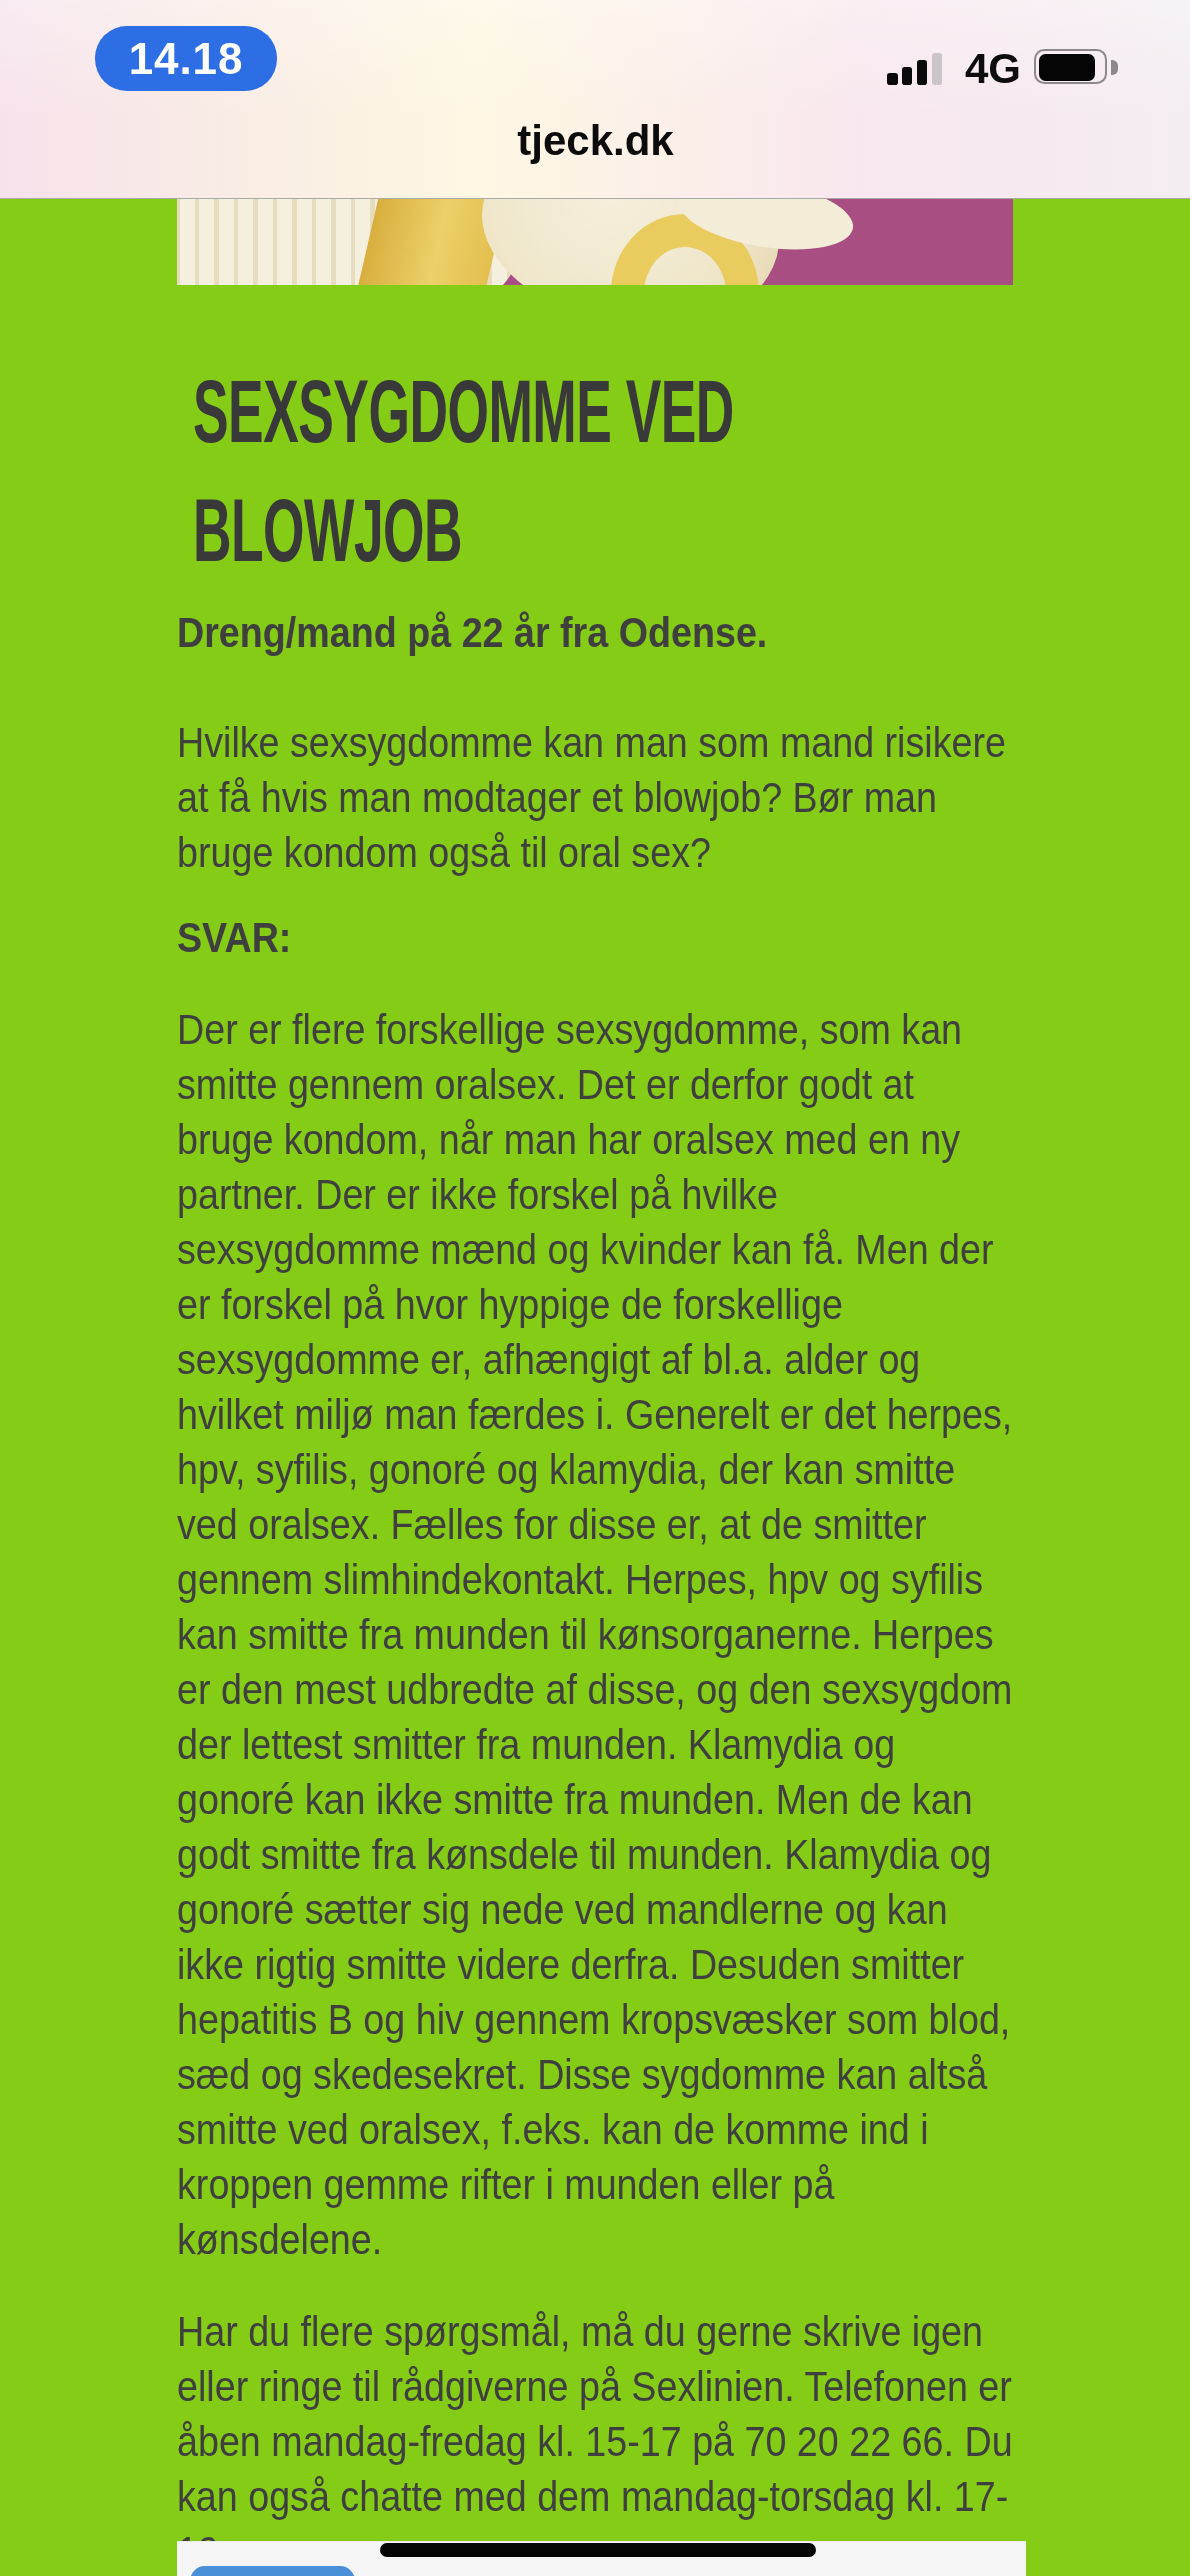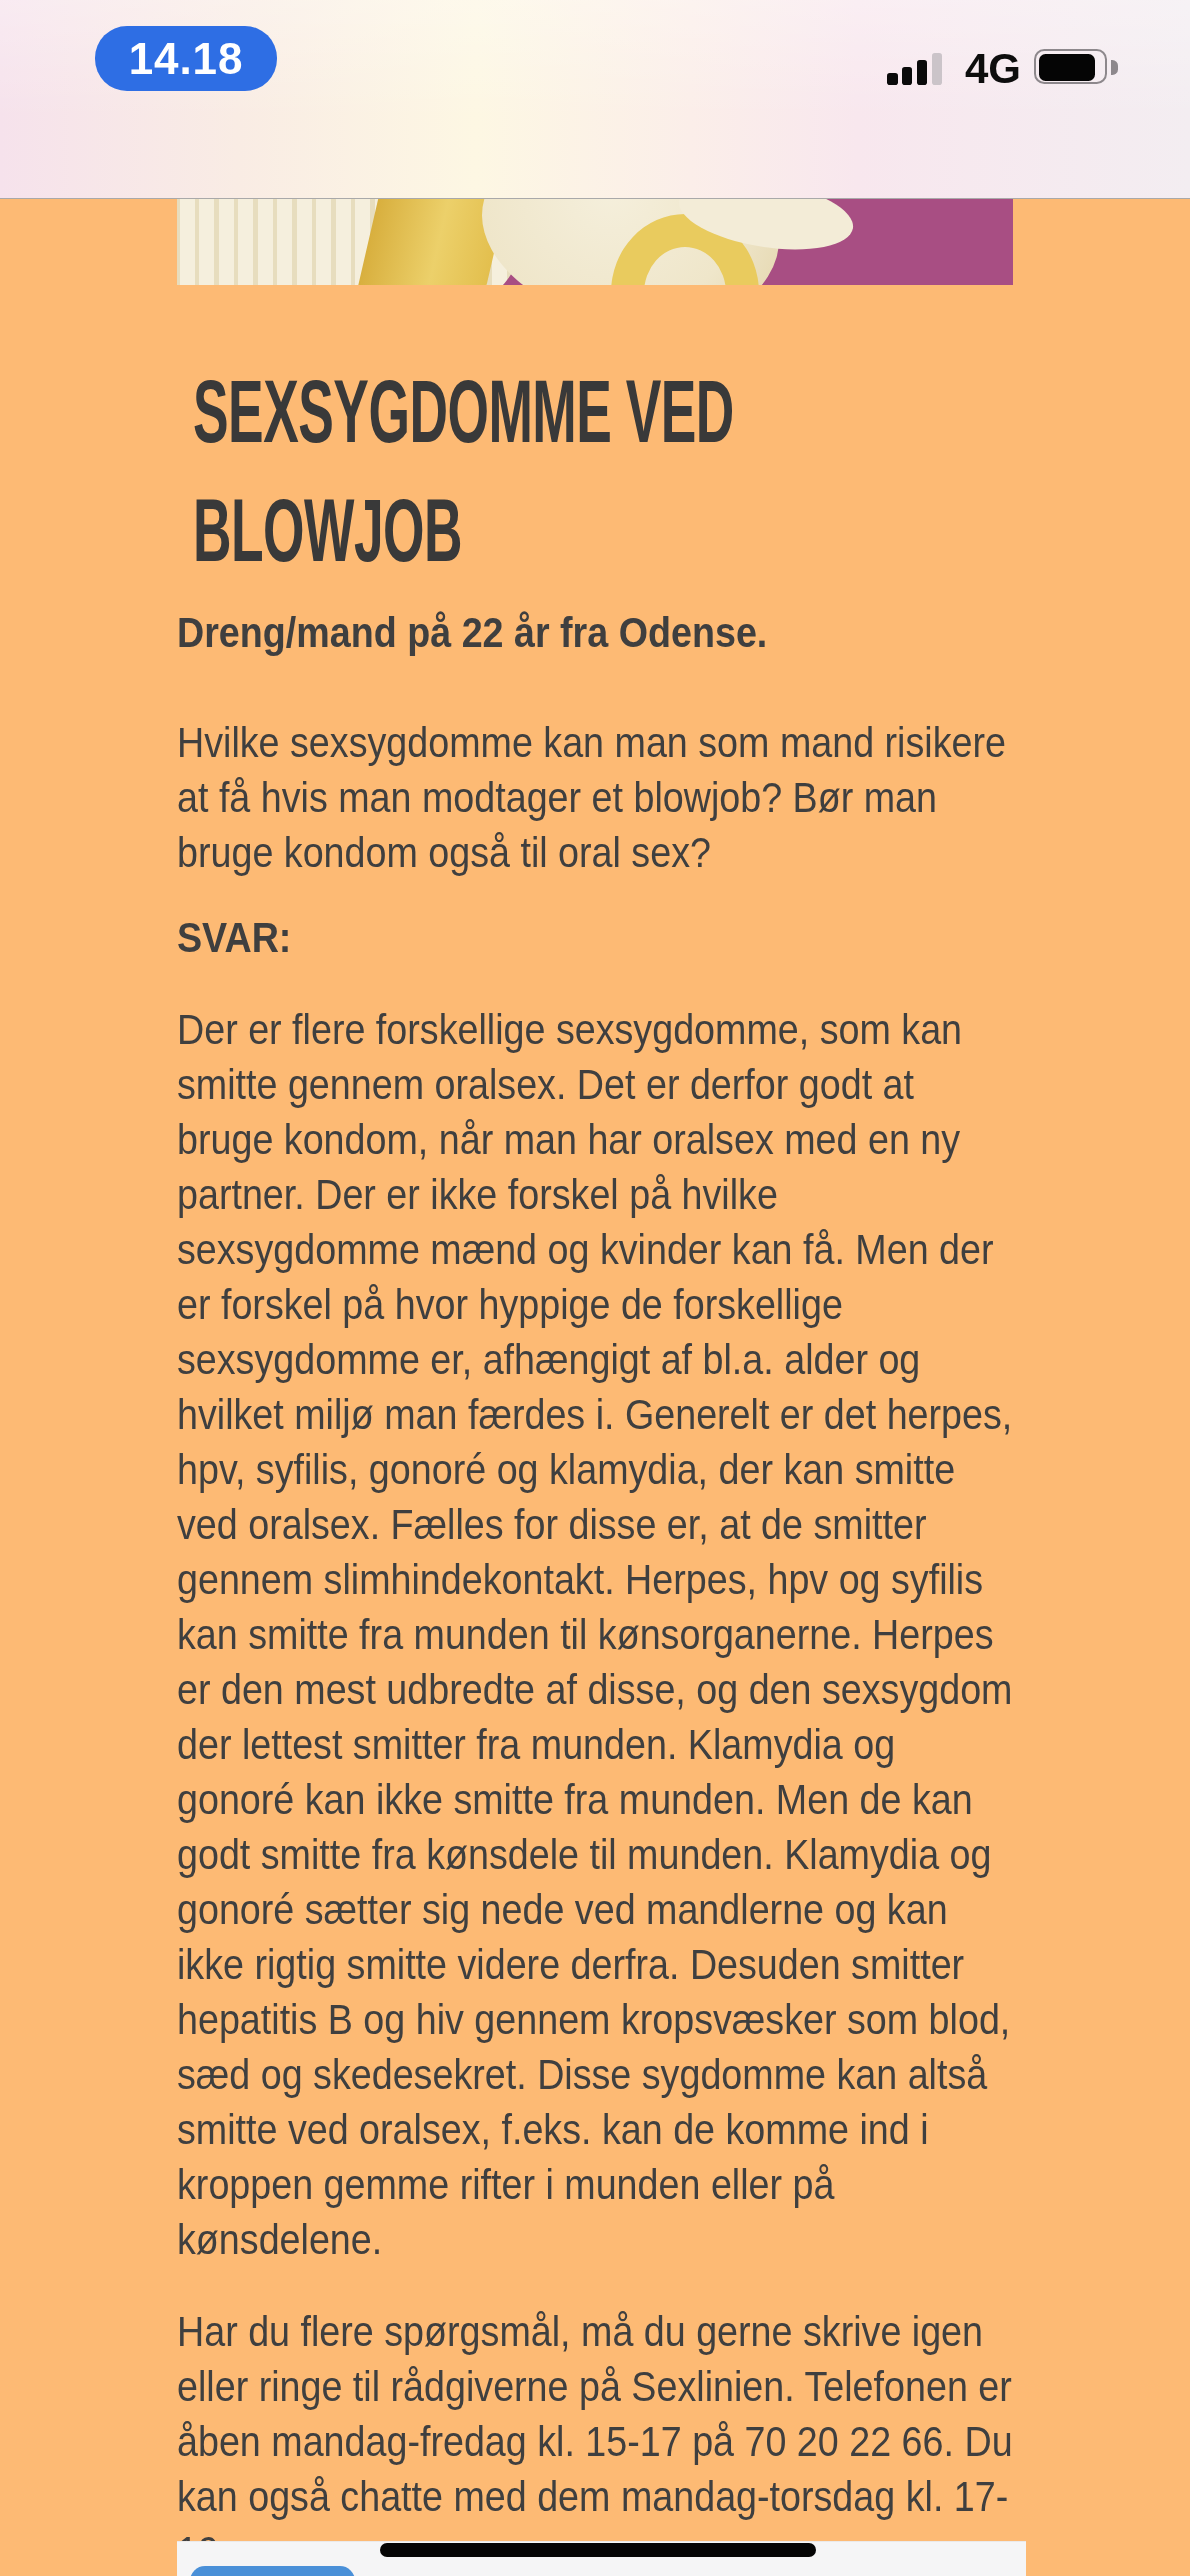--- a/index.html
+++ b/index.html
@@ -1,18 +1,18 @@
 <!DOCTYPE html>
 <html style="font-size:15px"><head>
 <meta charset="utf-8">
 <style>
   html,body { margin:0; padding:0; background:#ffffff; }
   .screen {
     position:relative; width:1191px; height:2576px; overflow:hidden;
-    background:#fdba74; font-family:"Liberation Sans", sans-serif;
+    background:#84cc16; font-family:"Liberation Sans", sans-serif;
   }
 
   
   .header {
     position:absolute; left:0; top:0; width:1191px; height:198px;
     background:
       linear-gradient(180deg, rgba(255,255,255,0.30) 0%, rgba(255,255,255,0) 60%),
       linear-gradient(90deg, #f6e2ec 0%, #f9ece4 20%, #fdf7e3 40%, #fbeee9 58%, #f8e7ee 72%, #f3edf1 100%);
     border-bottom:1.9px solid #a9a9a9;
   }
@@ -133,20 +133,21 @@
         <div class="bar b3"></div>
         <div class="bar b4"></div>
       </div>
       <div class="net-label">4G</div>
       <div class="battery">
         <div class="shell"></div>
         <div class="fill"></div>
         <div class="nub"></div>
       </div>
     </div>
+    <div class="site-title">tjeck.dk</div>
   </div>
 
   <div class="hero">
     <div class="peel-left"></div>
     <div class="banana-stalk"></div>
     <div class="peel-mid"></div>
     <div class="banana-loop"></div>
     <div class="peel-frill"></div>
   </div>
 

